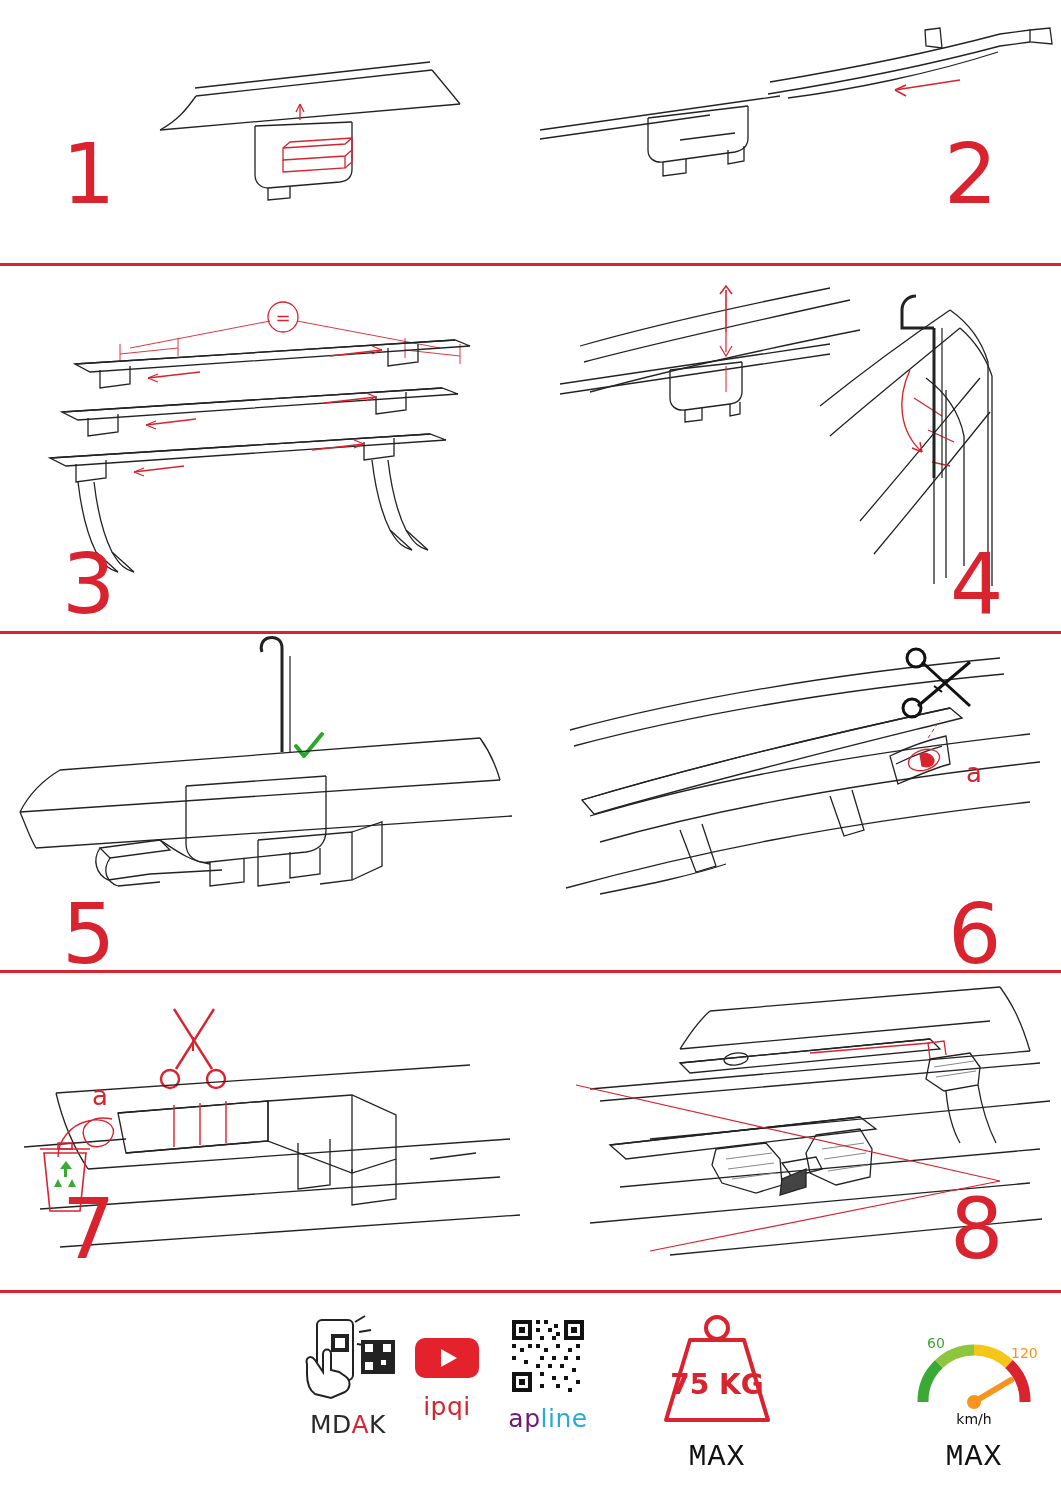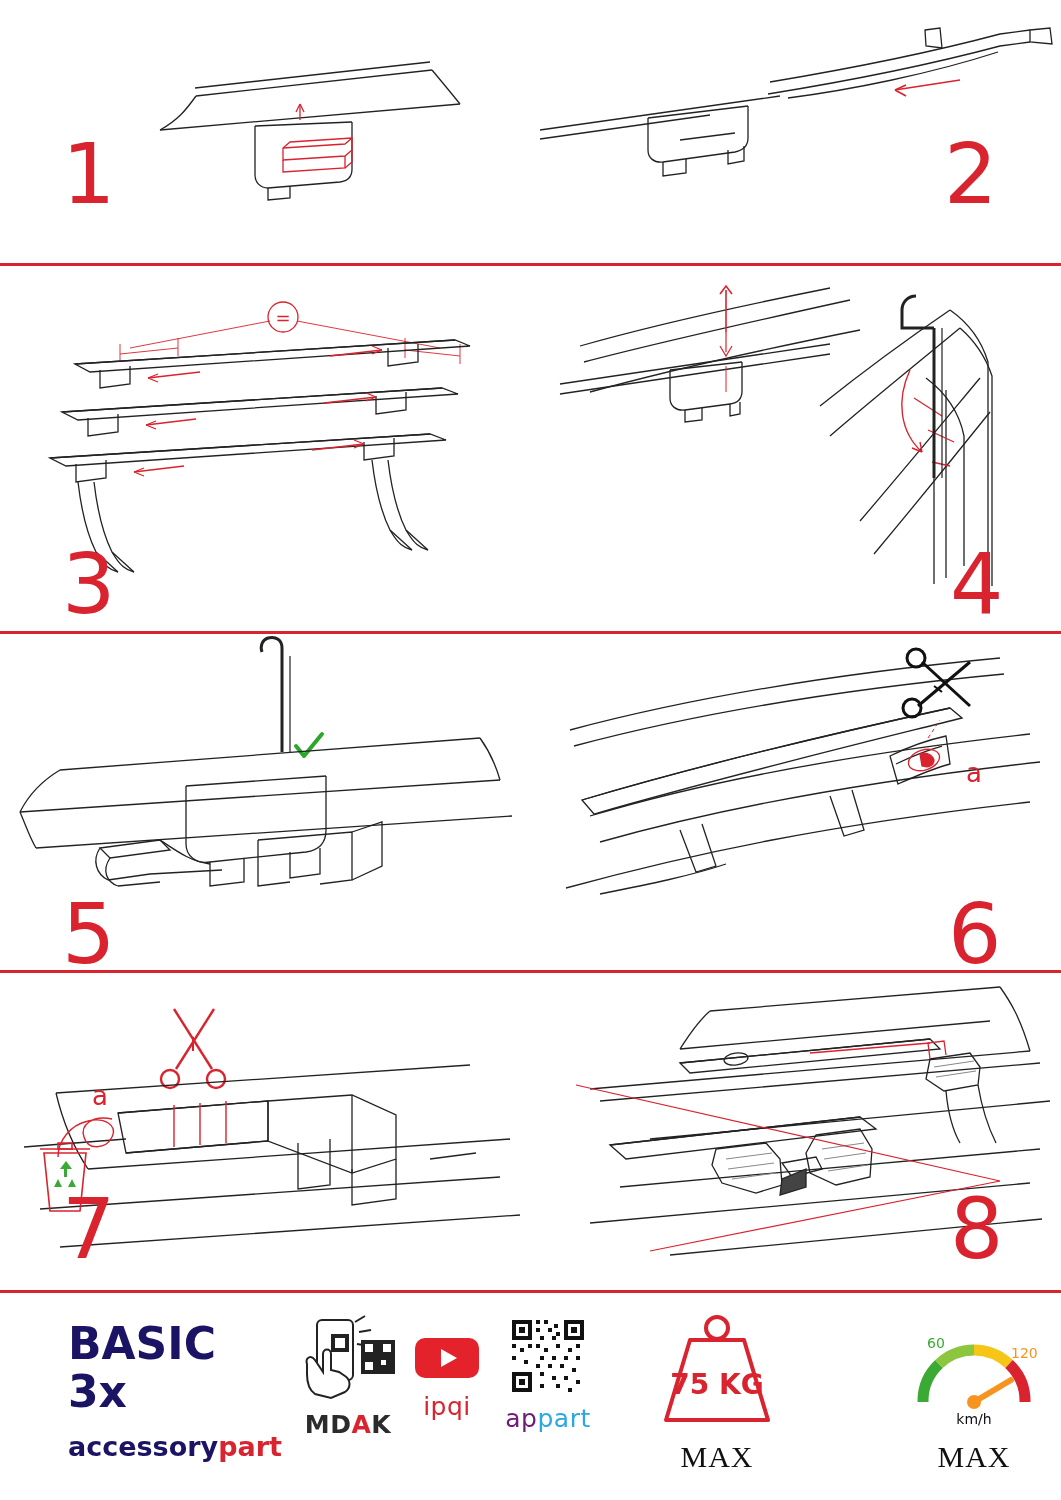--- a/index.html
+++ b/index.html
@@ -82,32 +82,32 @@
   .logo-item {
     position: absolute;
     text-align: center;
   }
   .logo-cap {
     font-family: "DejaVu Sans", sans-serif;
     font-size: 25px;
     letter-spacing: 0.5px;
     margin-top: 6px;
   }
-  .cap-mdak { color: #2b2b2b; font-weight: bold; }
+  .cap-mdak { color: #2b2b2b; font-weight: normal; }
   .cap-mdak .red { color: #d9232e; }
   .cap-ipqi { color: #d9232e; font-weight: normal; }
   .cap-apline .ap { color: #701a75; }
   .cap-apline .line { color: #2aa8e0; }
 
   .max-item {
     position: absolute;
     text-align: center;
   }
   .max-label {
-    font-family: Liberation Serif, serif;
+    font-family: Liberation Mono, monospace;
     font-size: 30px;
     color: #111;
     letter-spacing: 1px;
     margin-top: 4px;
   }
   .weight-text {
     font-family: "DejaVu Sans", sans-serif;
     font-weight: bold;
     font-size: 28px;
     fill: #d9232e;
@@ -416,29 +416,20 @@
 
         <path d="M46 112 L470 208" stroke="#d9232e" stroke-width="1.2"></path>
         <path d="M120 278 L470 208" stroke="#d9232e" stroke-width="1.2"></path>
       </svg>
     </div>
     <div class="step-num" style="left:420px;top:214px;">8</div>
   </div>
 
   <div class="footer">
 
-    <div class="brand-block">
-      <div class="brand-title">
-        <span>BASIC</span>
-        <span class="x">3x</span>
-      </div>
-      <div class="brand-sub">
-        <span class="a">accessory</span><span class="b">part</span>
-      </div>
-    </div>
 
     <div class="logo-item" style="left:288px;top:22px;width:120px;">
       <svg width="110" height="86" viewBox="0 0 110 86" xmlns="http://www.w3.org/2000/svg">
         <rect x="24" y="6" width="36" height="60" rx="5" fill="none" stroke="#222" stroke-width="2"></rect>
         <rect x="38" y="20" width="18" height="18" fill="#222"></rect>
         <rect x="42" y="24" width="10" height="10" fill="#fff"></rect>
         <path d="M62 8 L72 2 M66 18 L78 16 M64 30 L76 32" stroke="#222" stroke-width="2" fill="none"></path>
         <path d="M14 50 C12 44 18 40 22 46 L30 58 L30 40 C30 34 38 34 38 40 L38 56 L46 58 L52 62 C58 66 58 74 52 78 L38 84 L22 80 C16 76 14 68 14 60 Z" fill="#fff" stroke="#222" stroke-width="2"></path>
         <rect x="68" y="26" width="34" height="34" fill="#222"></rect>
         <rect x="72" y="30" width="8" height="8" fill="#fff"></rect>
@@ -498,21 +489,21 @@
             <rect x="62" y="50" width="4" height="4"></rect>
             <rect x="30" y="54" width="4" height="4"></rect>
           <rect x="42" y="58" width="4" height="4"></rect>
             <rect x="54" y="58" width="4" height="4"></rect>
             <rect x="66" y="62" width="4" height="4"></rect>
           <rect x="30" y="66" width="4" height="4"></rect>
             <rect x="46" y="66" width="4" height="4"></rect>
             <rect x="58" y="70" width="4" height="4"></rect>
         </g>
       </svg>
-      <div class="logo-cap cap-apline"><span class="ap">ap</span><span class="line">part</span></div>
+      <div class="logo-cap cap-apline"><span class="ap">ap</span><span class="line">line</span></div>
     </div>
 
     <div class="max-item" style="left:627px;top:20px;width:180px;">
       <svg width="150" height="120" viewBox="0 0 150 120" xmlns="http://www.w3.org/2000/svg">
         <circle cx="75" cy="16" r="11" fill="none" stroke="#d9232e" stroke-width="4"></circle>
         <path d="M48 28 L102 28 L126 108 L24 108 Z" fill="none" stroke="#d9232e" stroke-width="4" stroke-linejoin="round"></path>
         <text x="75" y="82" text-anchor="middle" class="weight-text">75 KG</text>
       </svg>
       <div class="max-label">MAX</div>
     </div>

